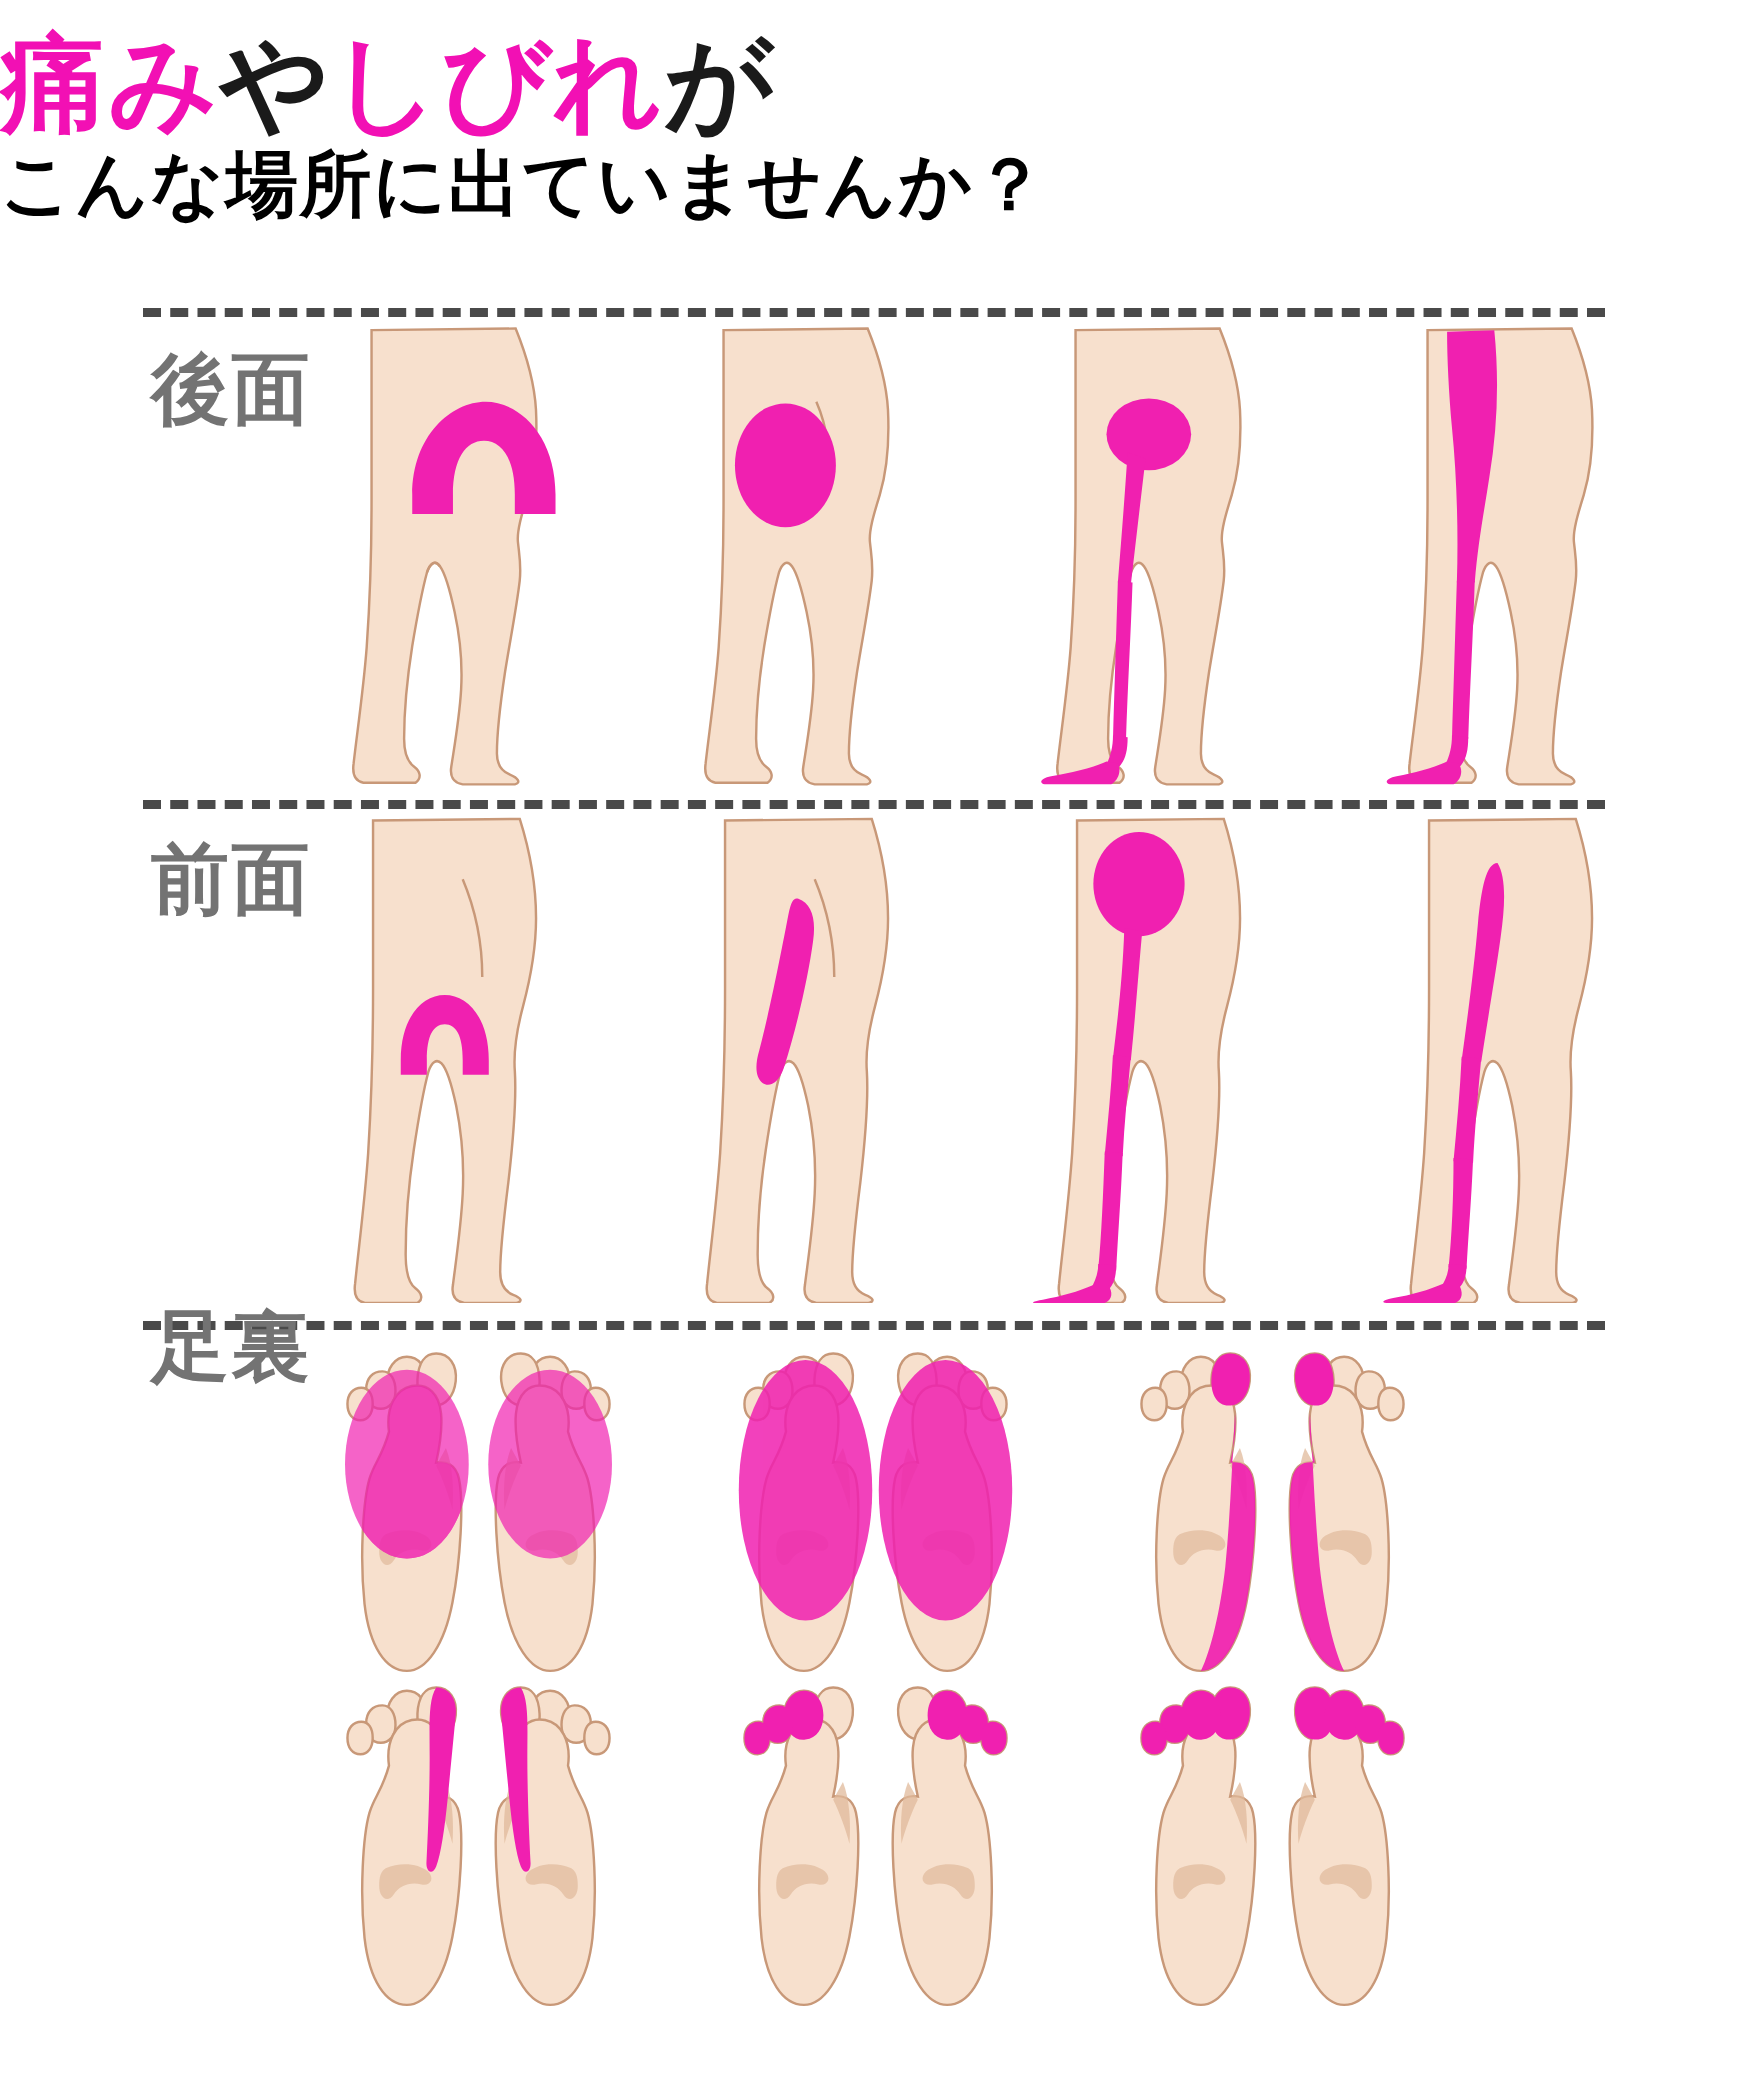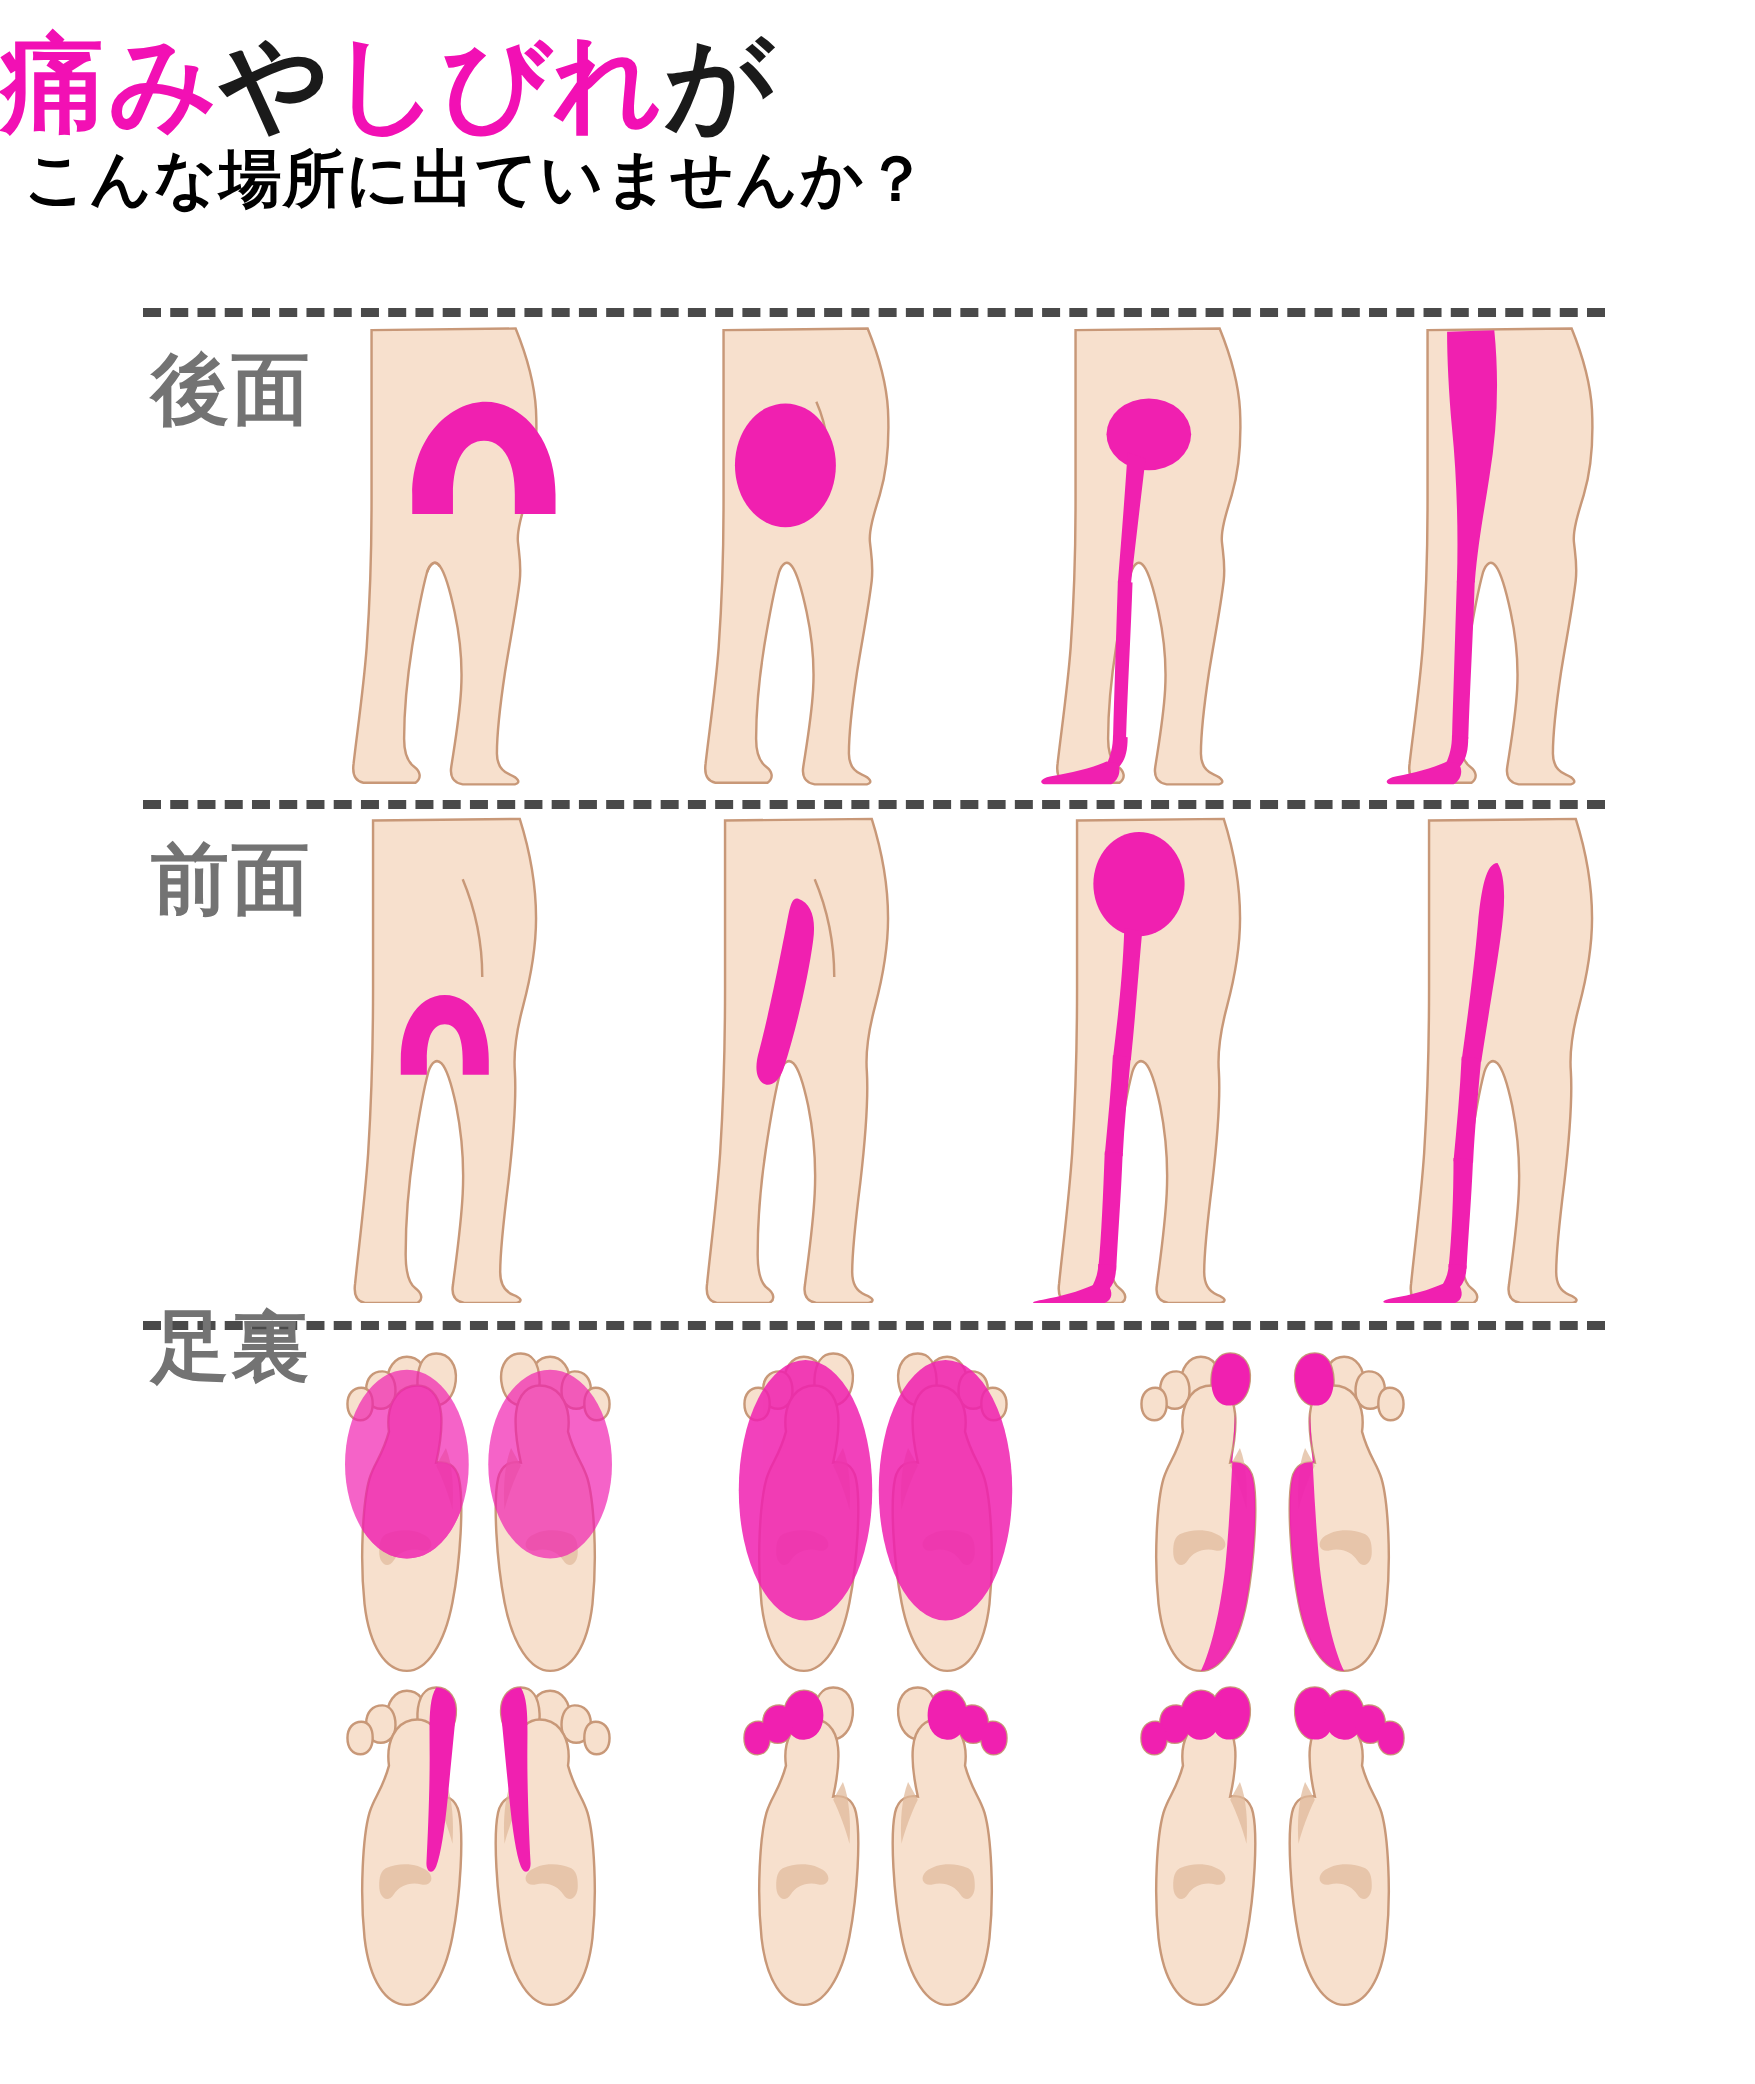--- a/index.html
+++ b/index.html
@@ -17,21 +17,21 @@
     position:absolute;left:0;top:24.4px;width:1755px;
     text-align:left;
   }
   .title-line{
     font-weight:bold;
     letter-spacing:1.6px;
     line-height:1.12;
     white-space:nowrap;
   }
   .title-line-1{font-size:107px;}
-  .title-line-2{font-size:62px;color:#000000;margin-left:24px;}
+  .title-line-2{font-size:72px;color:#000000;}
   .t-pink{color:#F210B4;}
   .t-dark{color:#1A1A1A;}
 
   
   .divider{
     position:absolute;
     left:143px;width:1462px;height:0;
     border-top:9px dashed #4A4A4A;
   }
   .sec-label{

